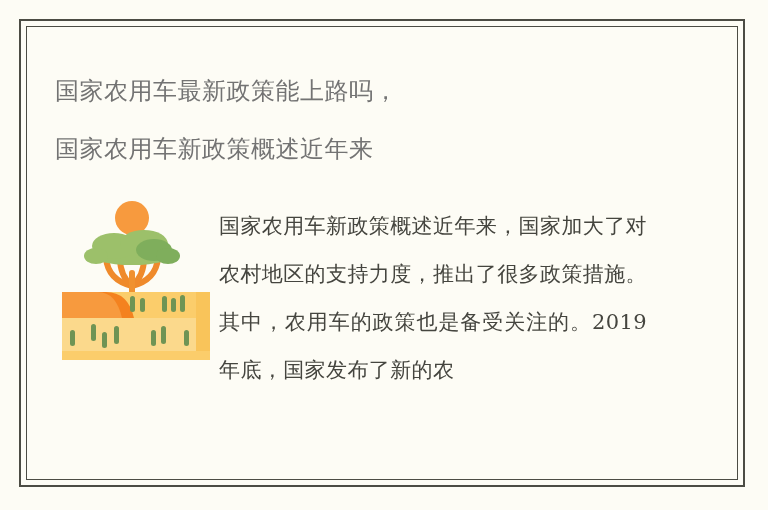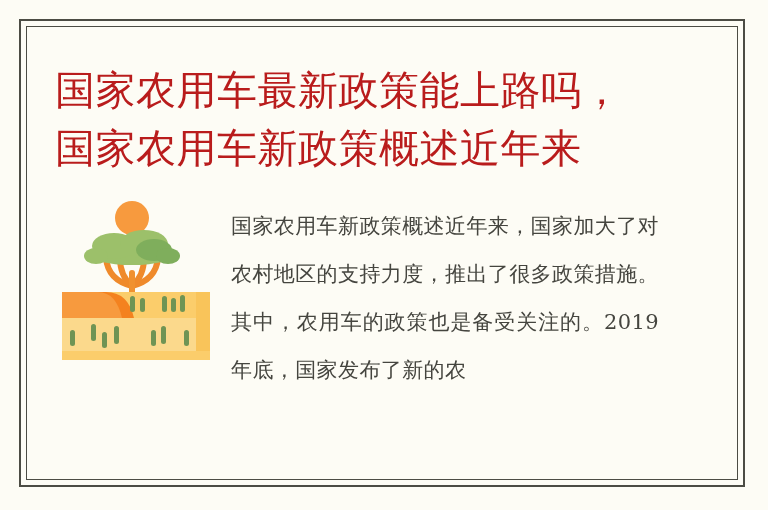--- a/index.html
+++ b/index.html
@@ -43,24 +43,24 @@
 
   
   .title-block {
     position: absolute;
     left: 55px;
     top: 62px;
     width: 600px;
   }
   .title-line {
     font-family: Liberation Serif, serif;
-    font-size: 40px;
+    font-size: 24px;
     line-height: 58px;
     letter-spacing: 0.5px;
-    color: #b91c1c;
+    color: #737373;
     white-space: nowrap;
   }
 
   
   .content-row {
     position: absolute;
     left: 0;
     top: 196px;
     width: 768px;
     height: 280px;
@@ -72,21 +72,21 @@
     left: 58px;
     top: 0px;
     width: 156px;
     height: 170px;
   }
   .illustration svg { display: block; }
 
   
   .article-body {
     position: absolute;
-    left: 231px;
+    left: 219px;
     top: 6px;
     width: 428px;
     font-family: "DejaVu Serif", "Liberation Serif", serif;
     font-size: 21px;
     line-height: 48px;
     color: #45453f;
     text-align: justify;
     text-justify: inter-character;
     letter-spacing: 0.4px;
     word-break: break-all;

